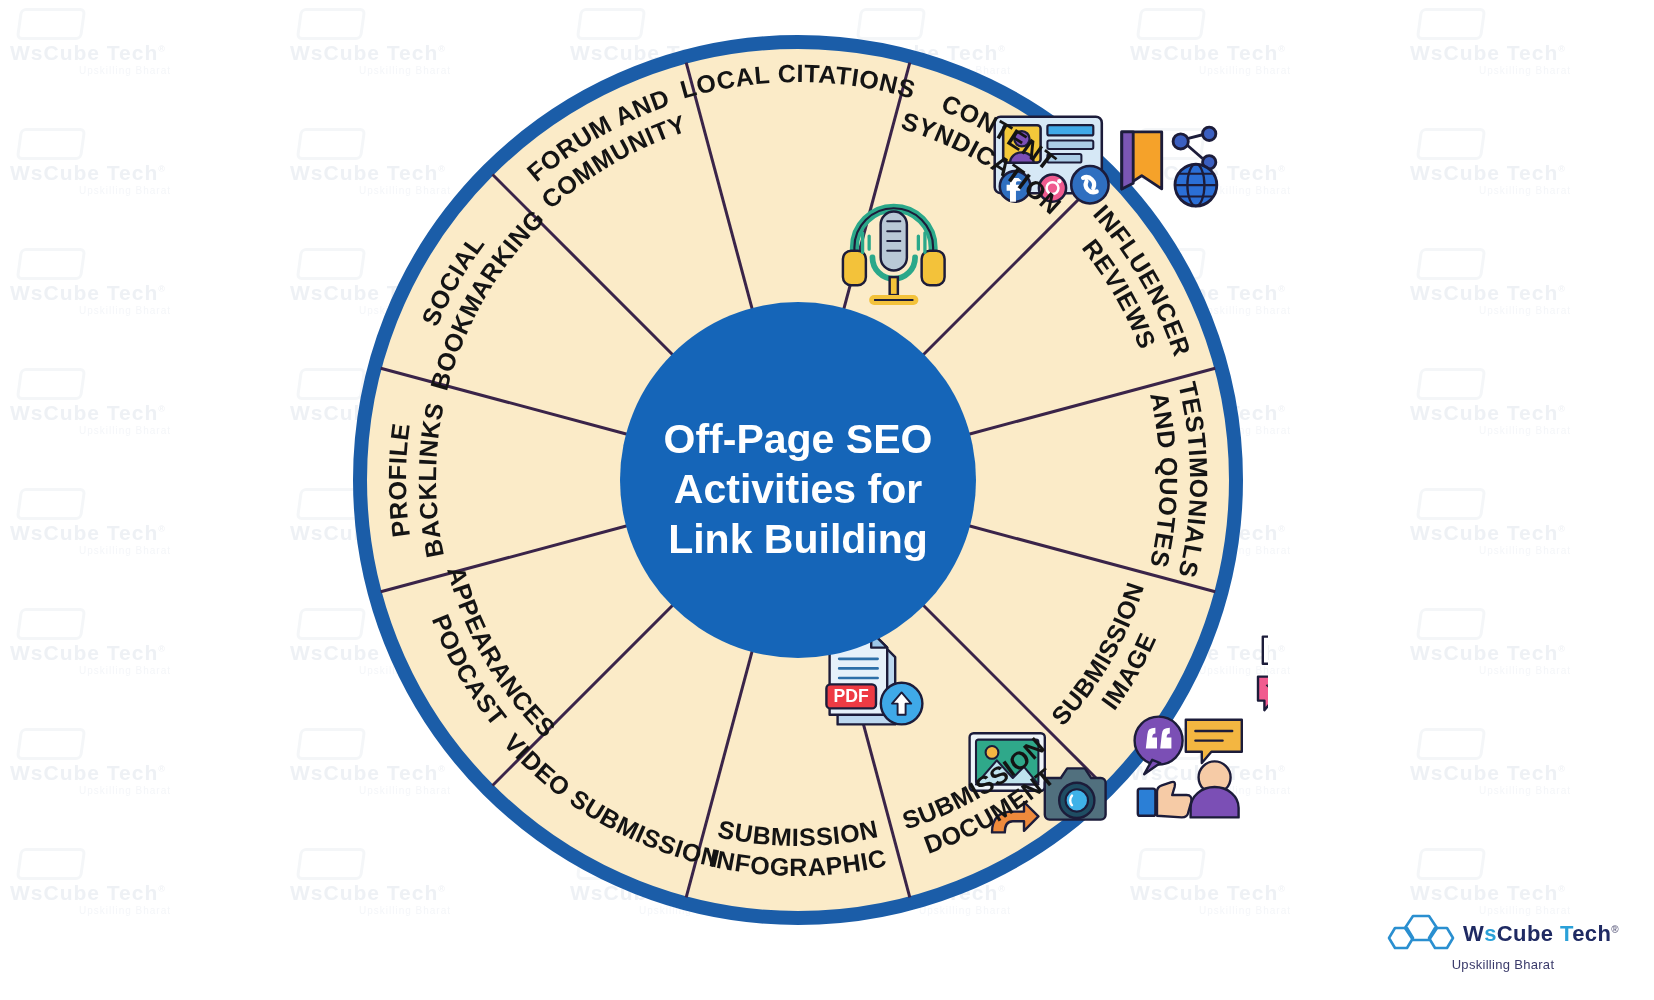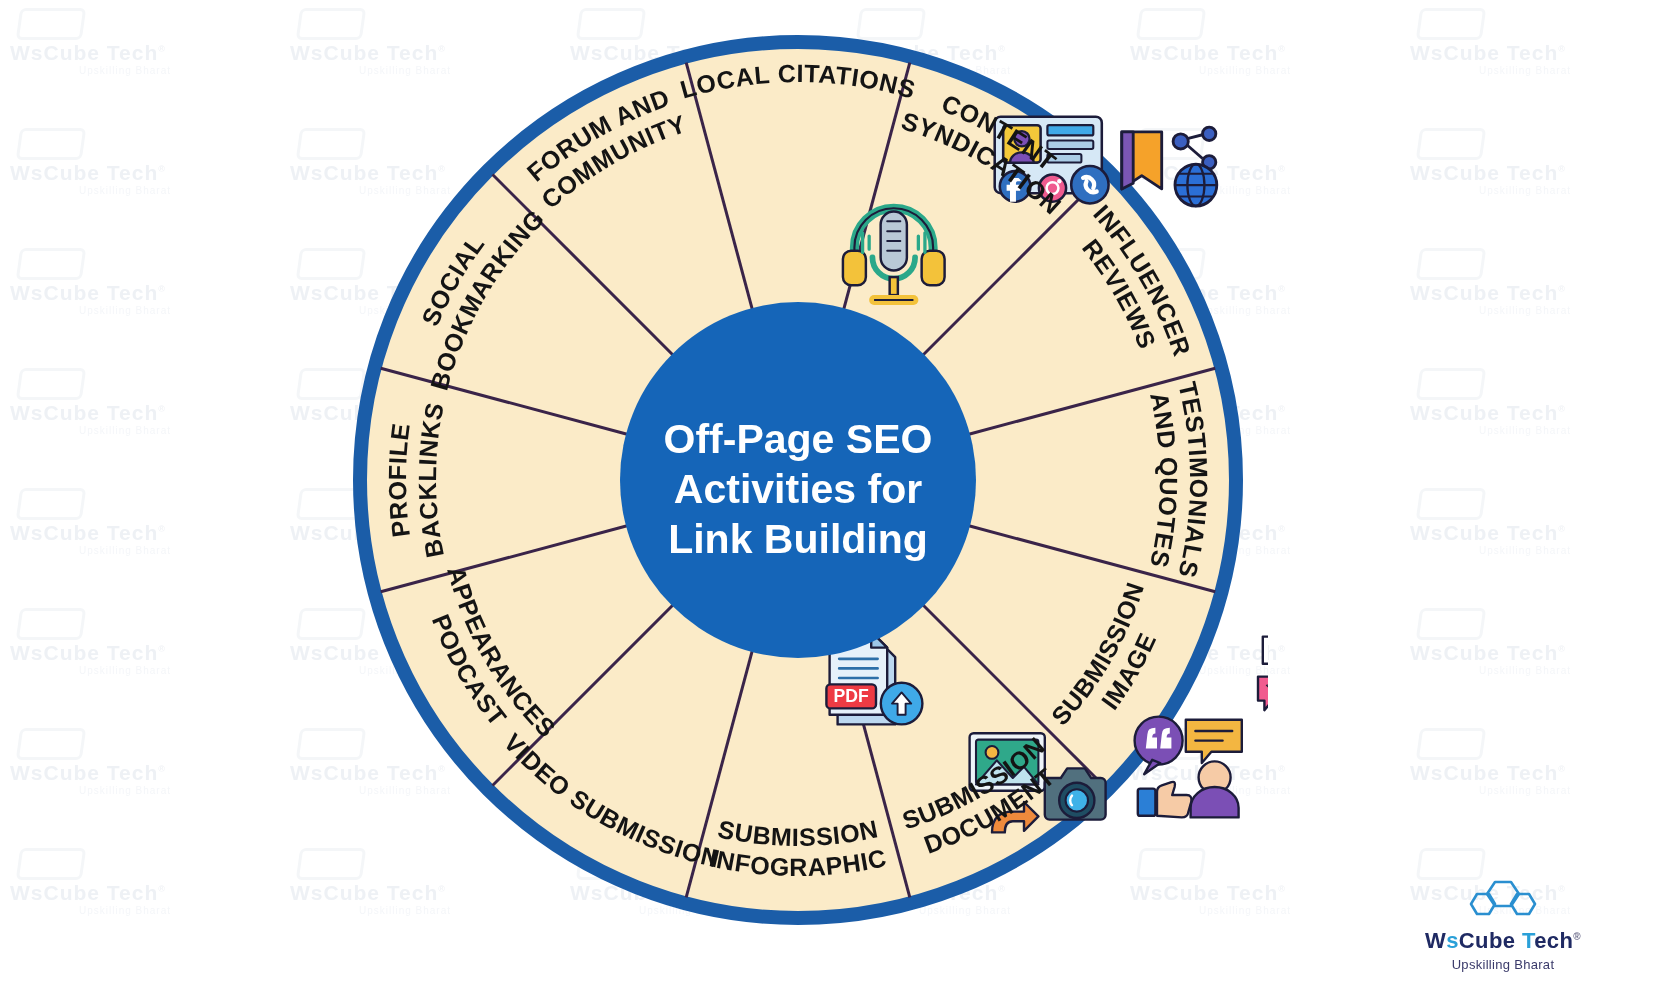--- a/index.html
+++ b/index.html
@@ -63,21 +63,21 @@
   }
 
   
   #brand{
     position:absolute;
     right:26px;bottom:28px;
     z-index:5;
     text-align:center;
     width:250px;
   }
-  #brand .logo-row{display:flex;align-items:center;justify-content:center;gap:8px;flex-direction:column;}
+  #brand .logo-row{display:flex;align-items:center;justify-content:center;gap:8px;}
   #brand .brand-name{
     font-size:22px;font-weight:700;color:#2b2b6b;letter-spacing:.4px;white-space:nowrap;
   }
   #brand .brand-name .b-ws{color:#1f2a63;}
   #brand .brand-name .b-s{color:#2aa0d8;}
   #brand .brand-reg{font-size:10px;color:#6b6b8a;vertical-align:super;}
   #brand .brand-tag{font-size:13px;color:#3a3a6a;margin-top:3px;letter-spacing:.3px;}
 </style>
 </head>
 <body>

